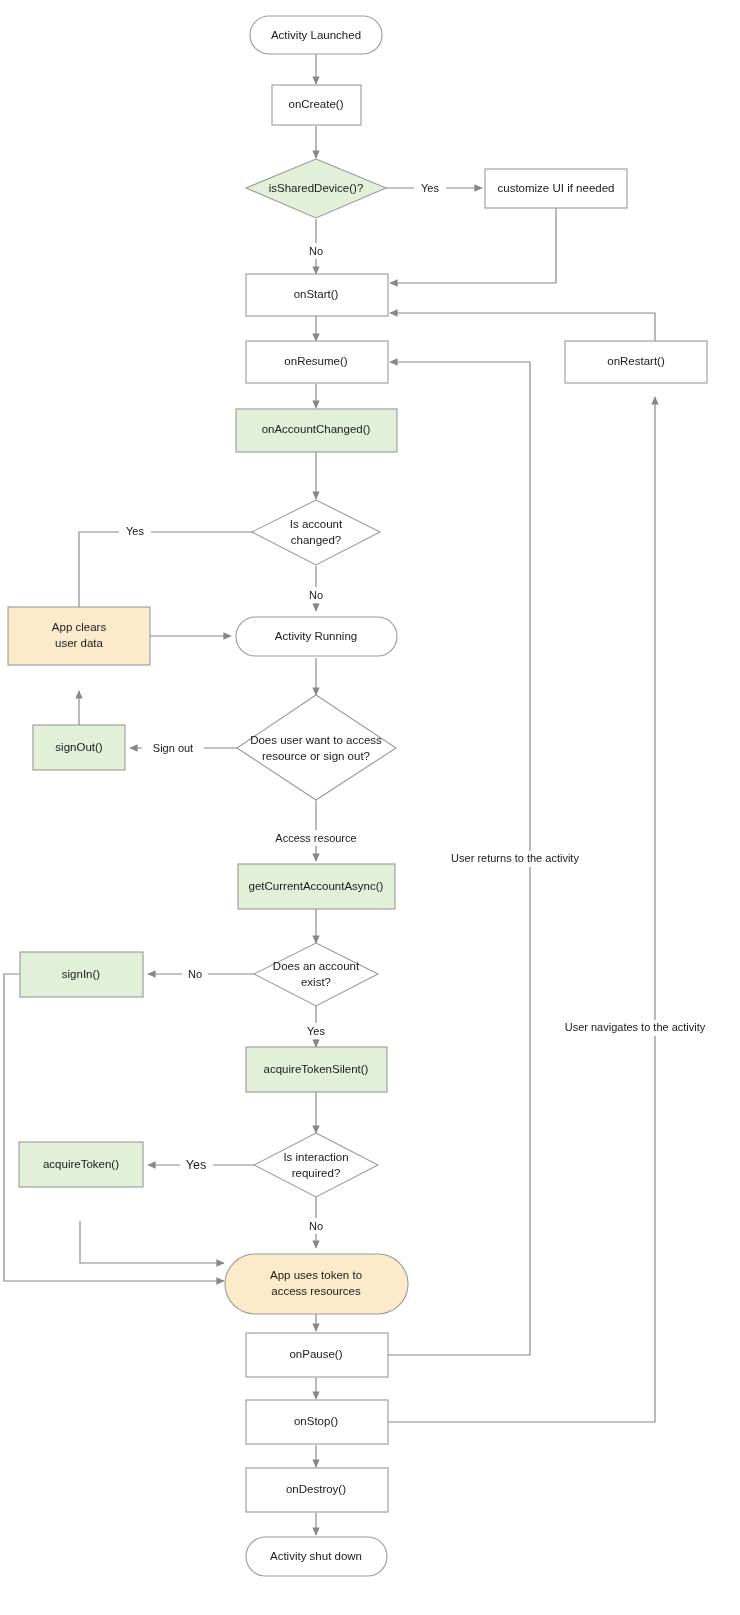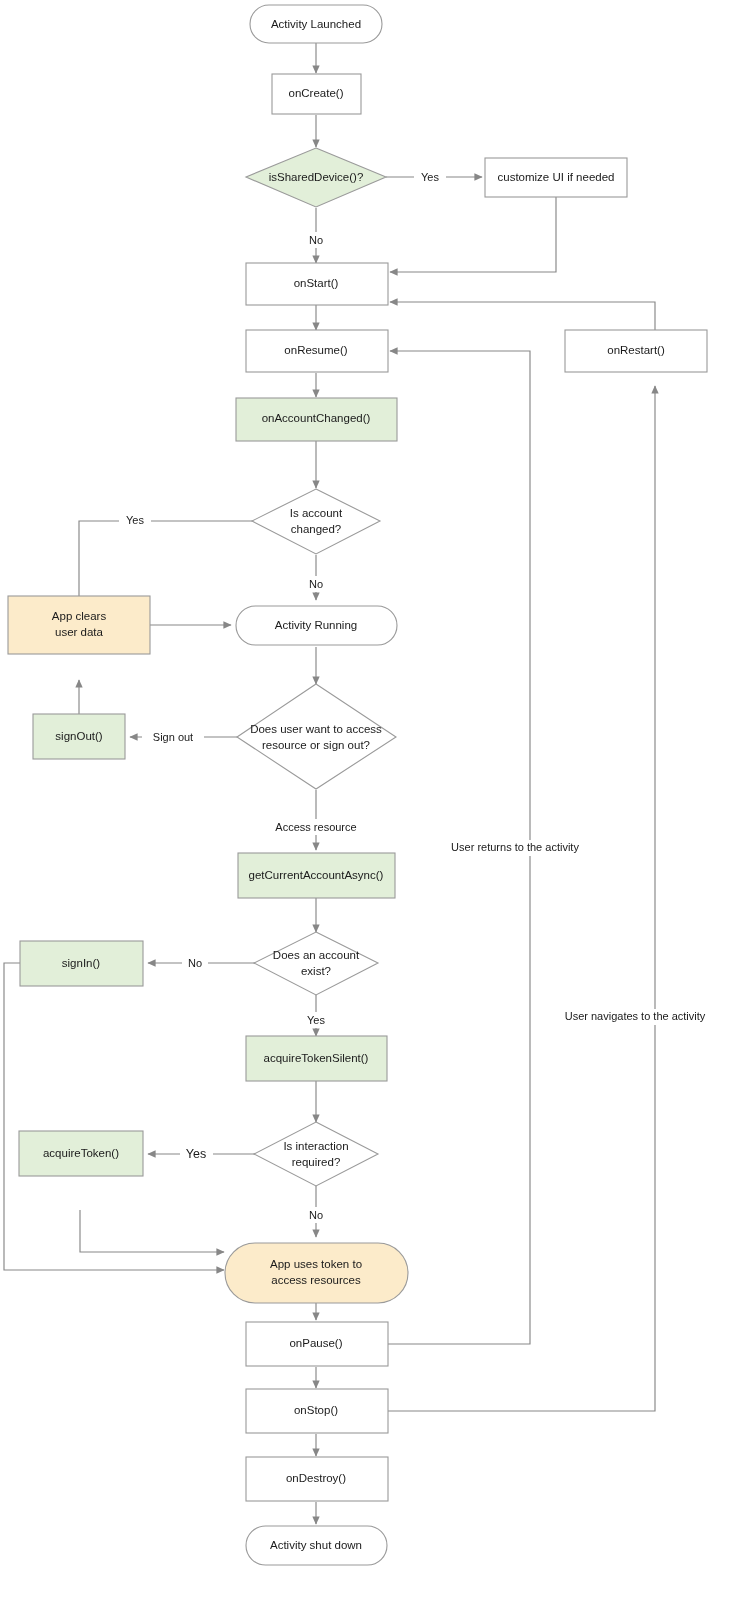--- a/index.html
+++ b/index.html
@@ -10,20 +10,21 @@
   body {
     width: 740px;
     height: 1615px;
     font-family: "Liberation Sans", sans-serif;
     overflow: hidden;
   }
   #diagram-root {
     position: relative;
     width: 740px;
     height: 1525px;
+    margin-top: 11px;
   }
   svg#flowchart {
     display: block;
     width: 740px;
     height: 1615px;
   }
   .shape-stroke {
     stroke: #9a9a9a;
     stroke-width: 1.1;
     fill: none;

